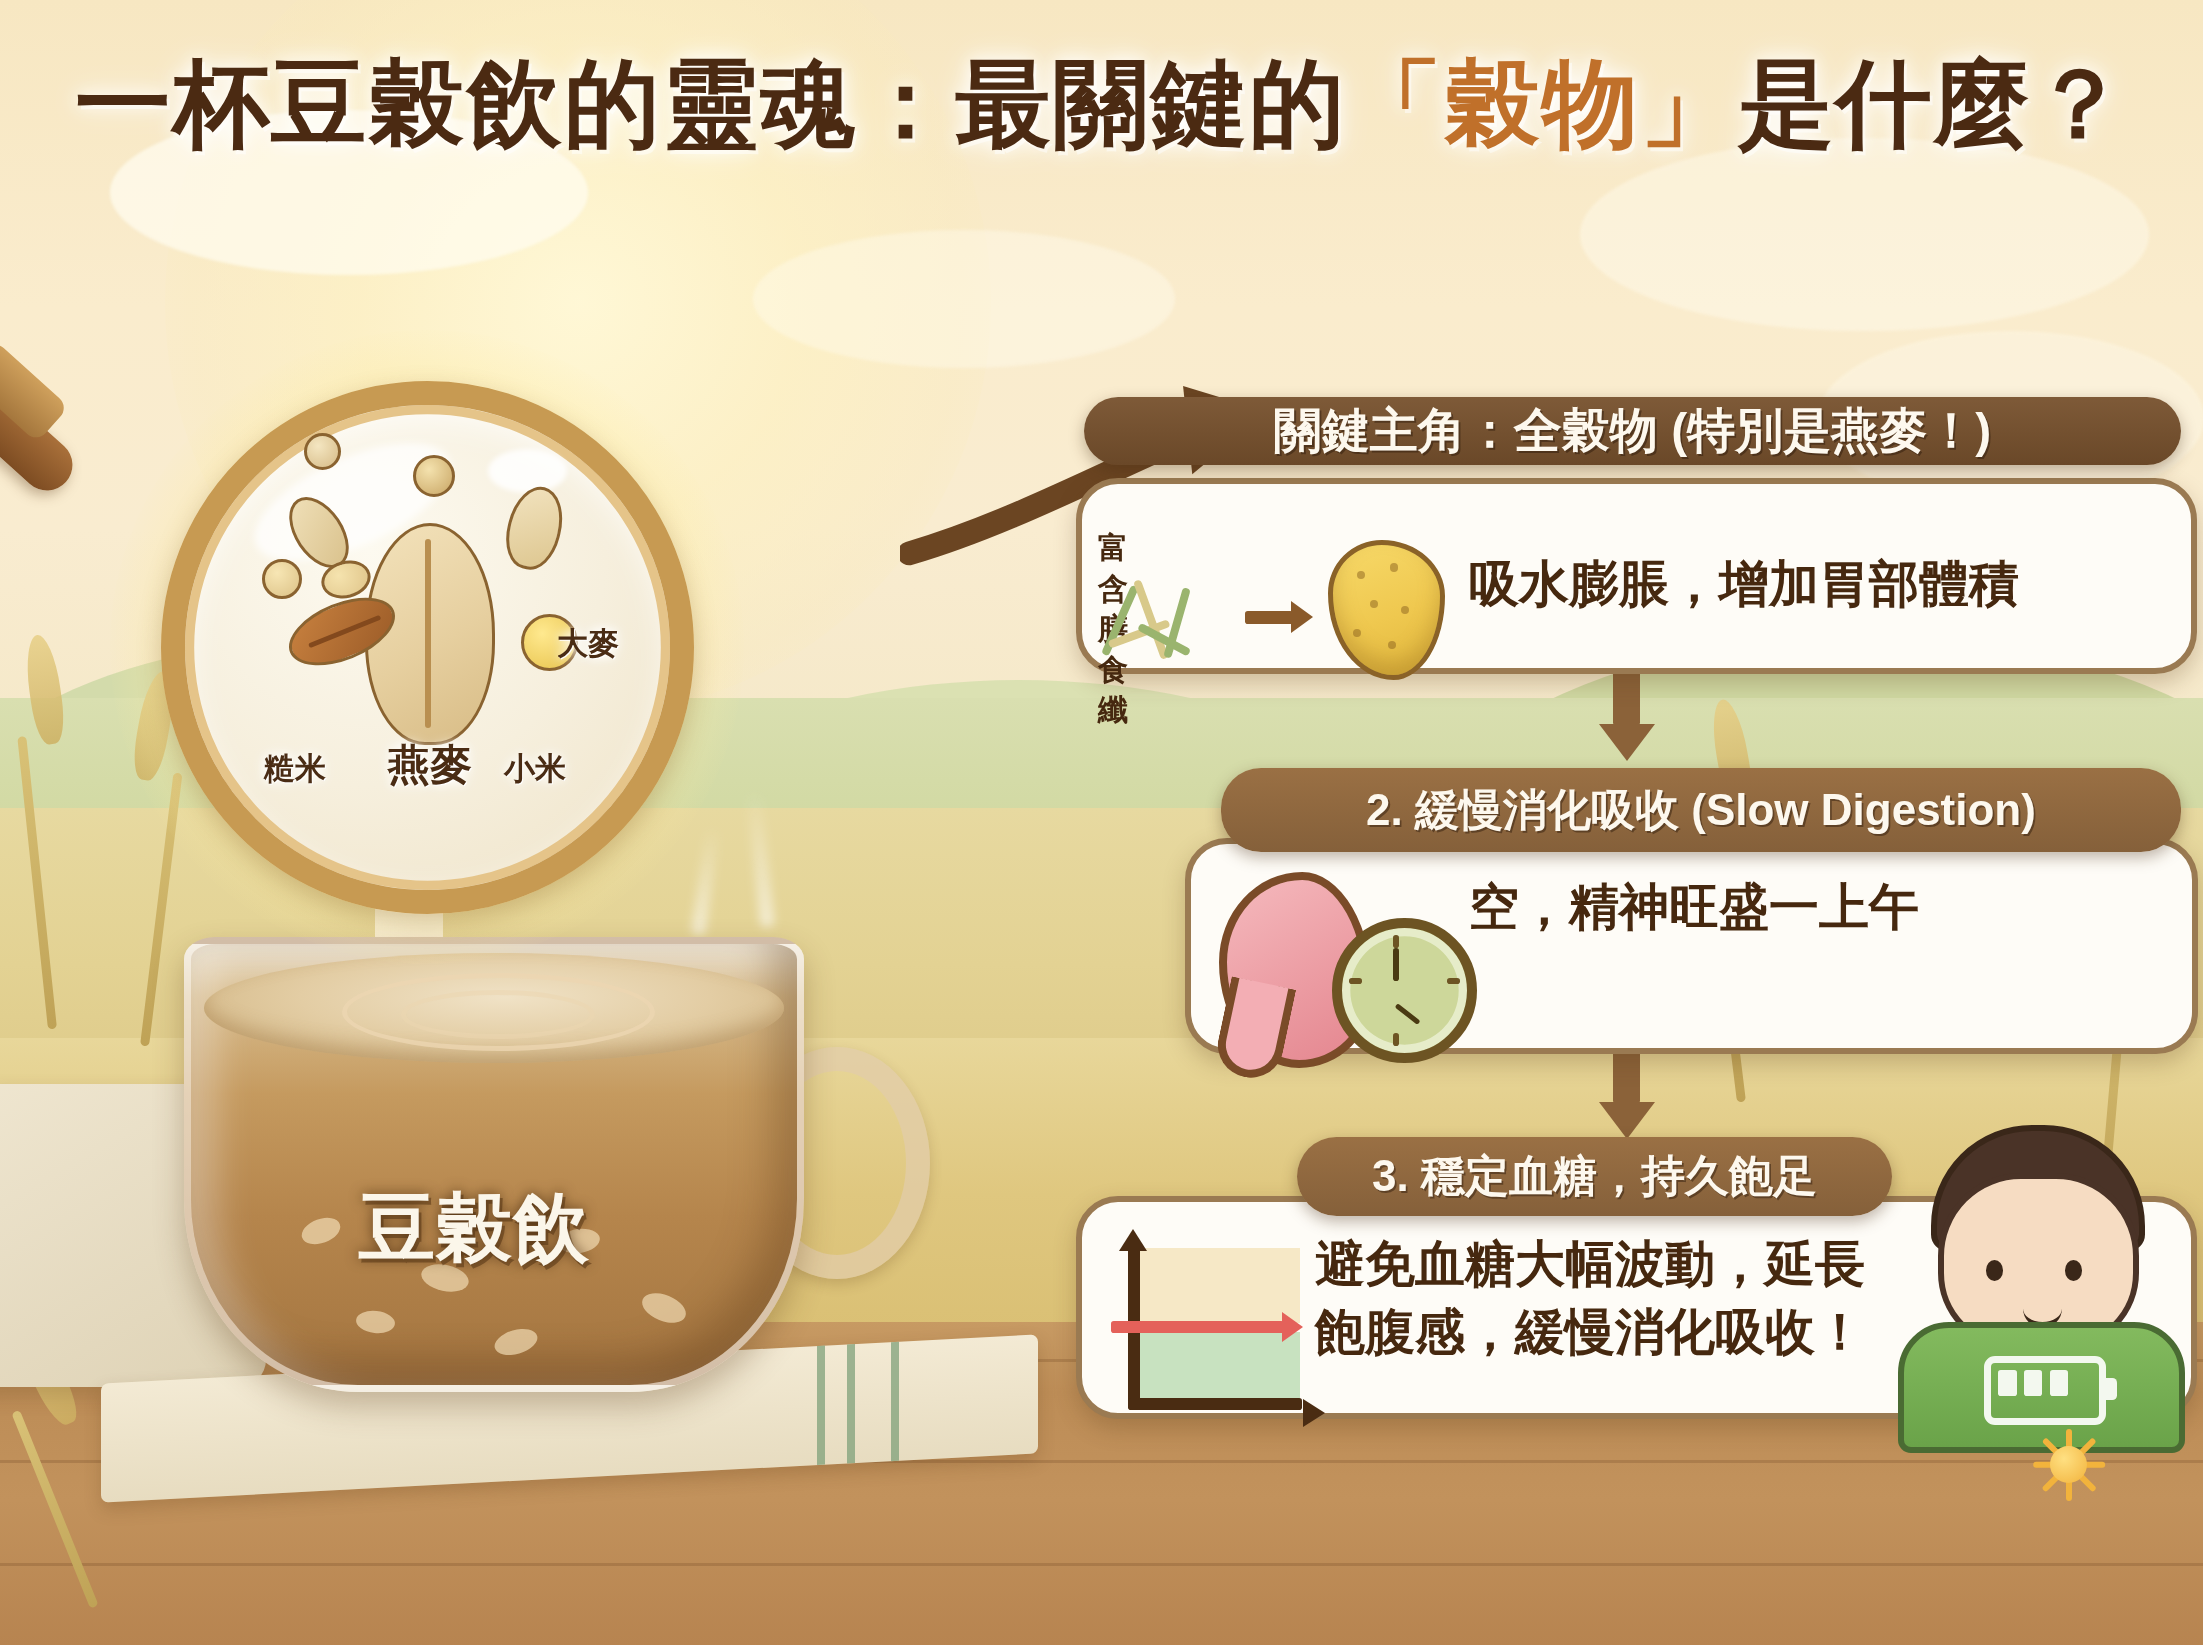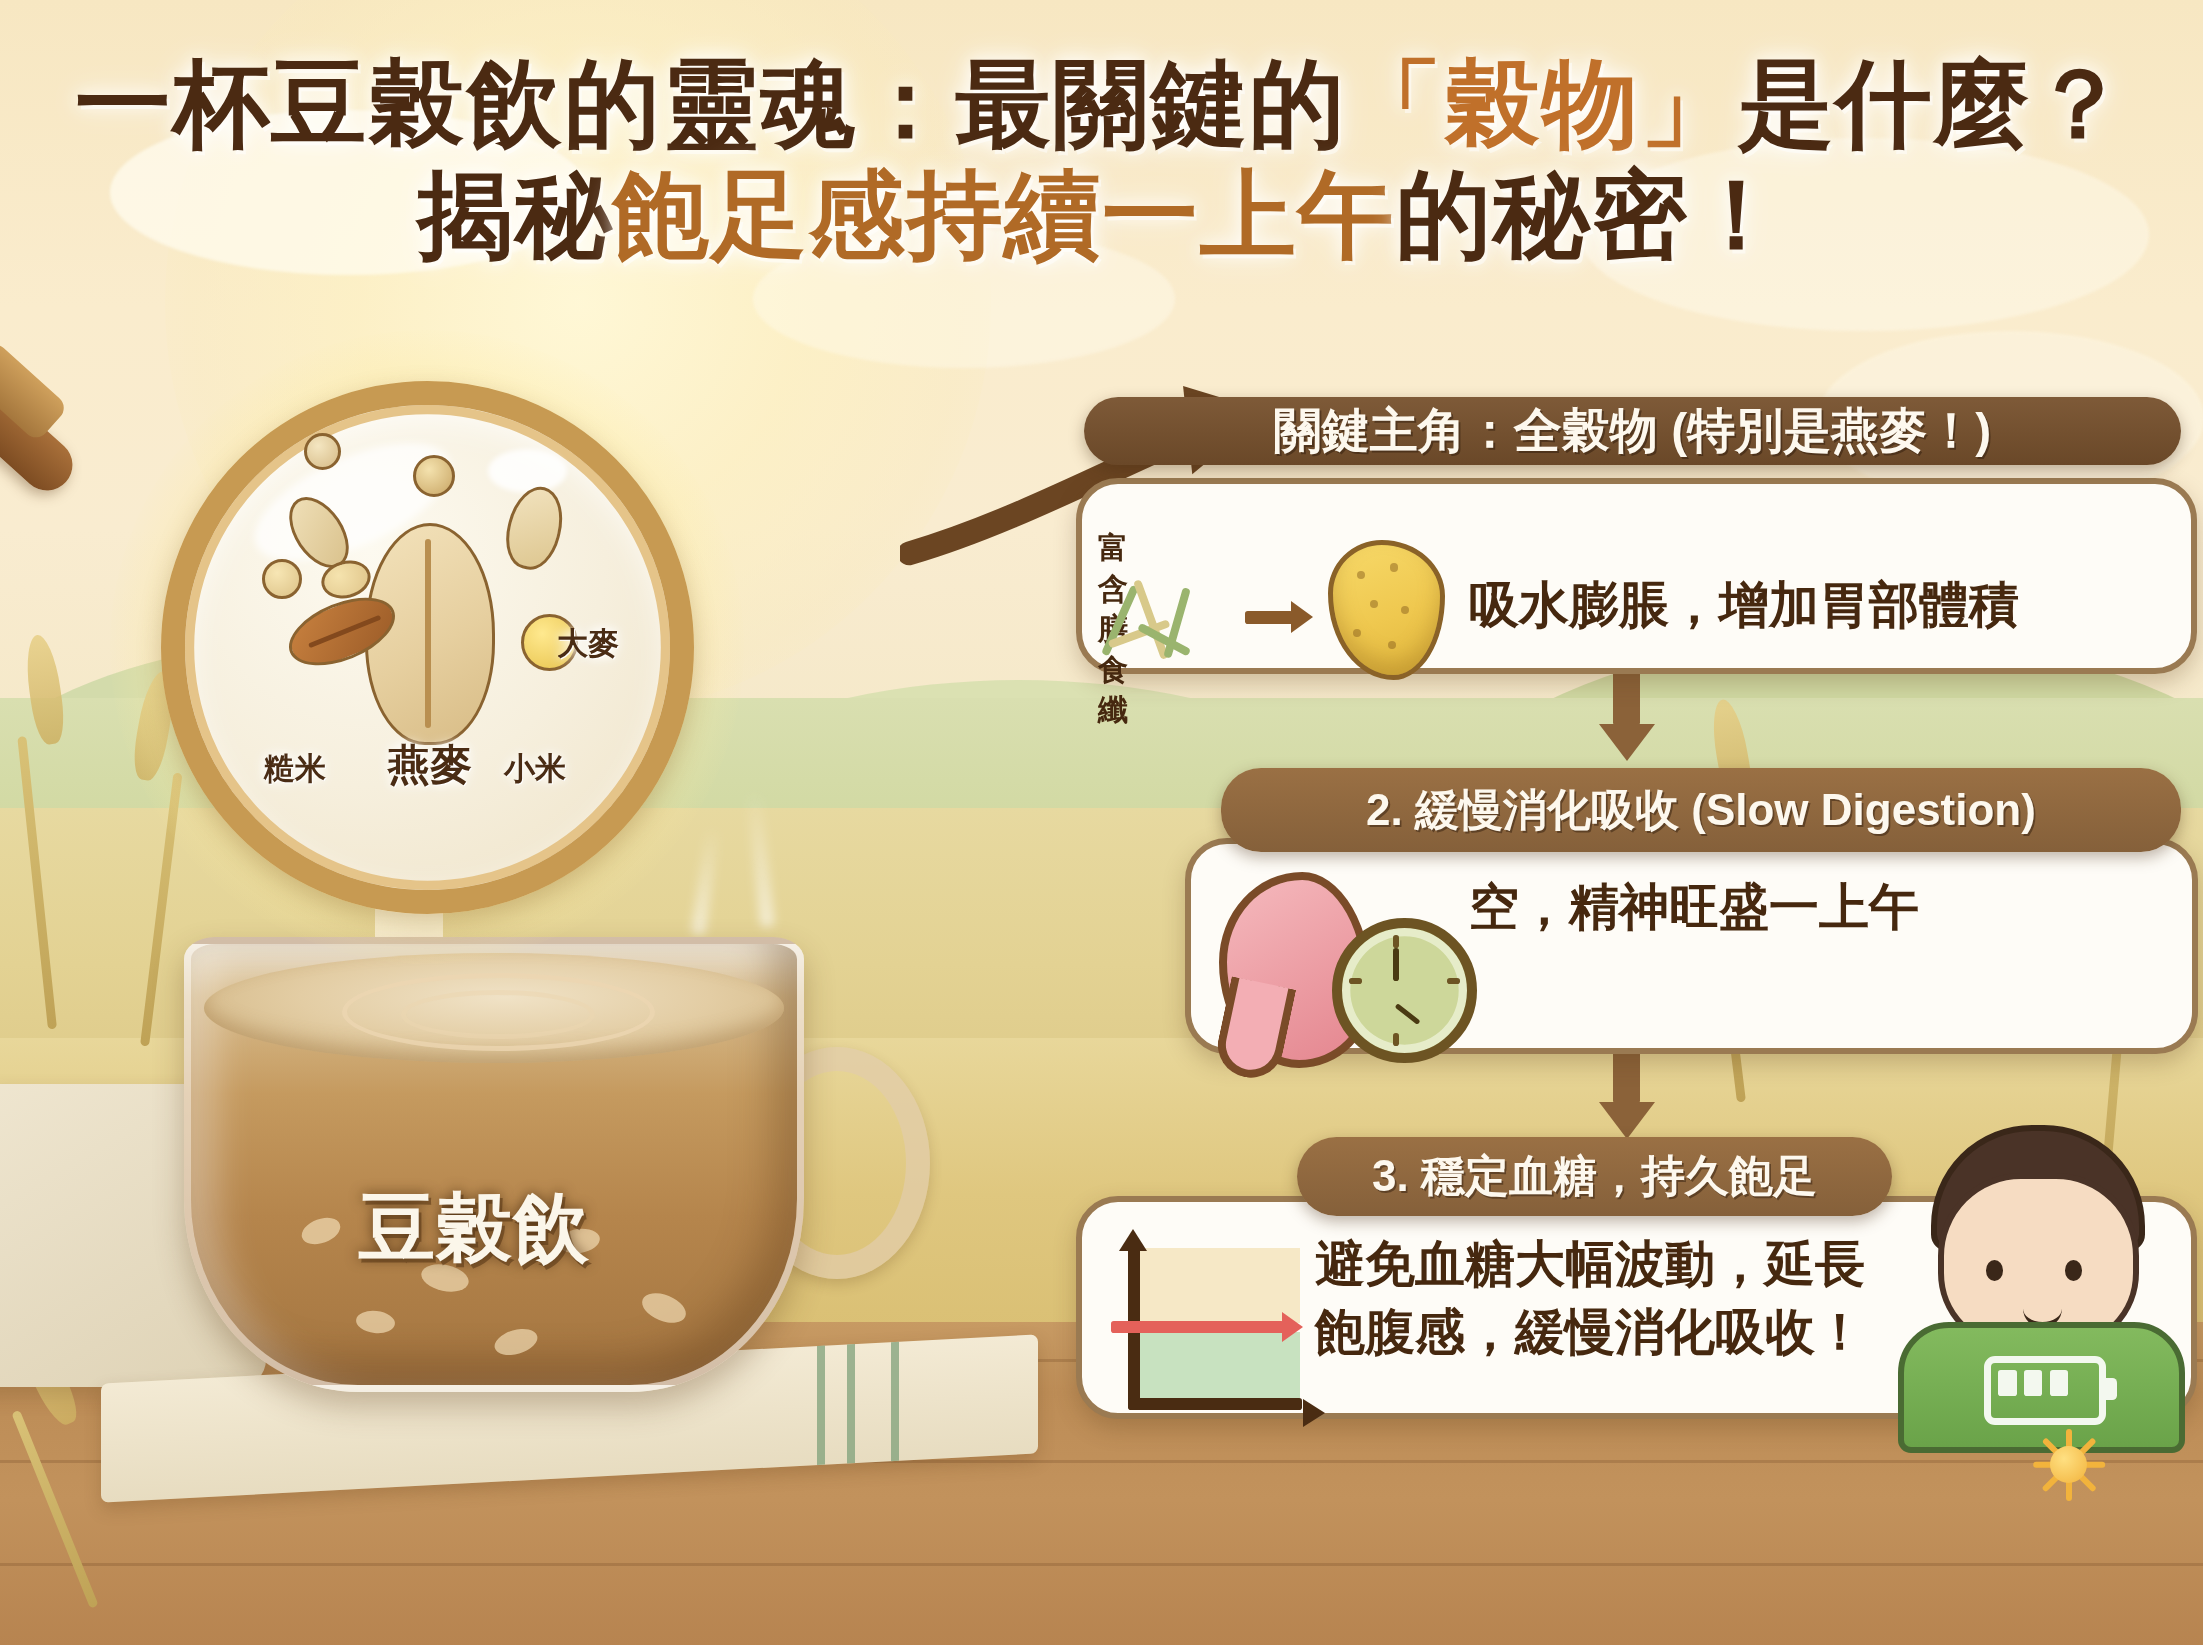--- a/index.html
+++ b/index.html
@@ -307,23 +307,20 @@
   <div class="wheat" style="left:1737px;top:799px;height:303px;transform:rotate(-7deg);"></div>
   <div class="wheat-head" style="left:2085px;top:826px;transform:rotate(8deg);"></div>
   <div class="wheat" style="left:2096px;top:927px;height:312px;transform:rotate(5deg);"></div>
   <div class="wheat-head" style="left:55px;top:1313px;transform:rotate(-26deg);"></div>
   <div class="wheat" style="left:90px;top:1396px;height:211px;transform:rotate(-22deg);"></div>
 
   <div class="title-wrap">
     <div class="title-line">
       <span>一杯豆穀飲的靈魂：最關鍵的</span><span class="t-accent">「穀物」</span><span>是什麼？</span>
     </div>
-    <div class="title-line">
-      <span>揭秘</span><span class="t-accent2">飽足感持續一上午</span><span>的秘密！</span>
-    </div>
   </div>
 
   <div class="mag-handle"></div>
   <div class="mag-handle-top"></div>
   <div class="mag">
     <div class="mag-glow"></div>
     <div class="mag-ring">
       <div class="mag-hl"></div>
       <div class="mag-hl2"></div>
 
@@ -398,21 +395,21 @@
 
     <div class="sponge" style="left:1328px;top:540px;z-index:33;">
       <div class="pore" style="left:24px;top:26px;"></div>
       <div class="pore" style="left:57px;top:18.4px;"></div>
       <div class="pore" style="left:37px;top:55px;"></div>
       <div class="pore" style="left:68px;top:61px;"></div>
       <div class="pore" style="left:20px;top:84px;"></div>
       <div class="pore" style="left:55px;top:96px;"></div>
     </div>
 
-    <div class="panel-text" style="left:1469px;top:572px;font-size:50px;width:680px;">吸水膨脹，增加胃部體積</div>
+    <div class="panel-text" style="left:1469px;top:551px;font-size:50px;width:680px;">吸水膨脹，增加胃部體積</div>
   </div>
 
   <div class="down-arrow" style="left:1598px;top:667px;">
     <div class="shaft" style="height:59px;"></div>
     <div class="head"></div>
   </div>
 
   <div class="panel">
     <div class="panel-card" style="left:1185px;top:838px;width:1001px;height:204px;"></div>
     <div class="panel-head lighter" style="left:1221px;top:768px;width:960px;height:84px;font-size:44px;">

